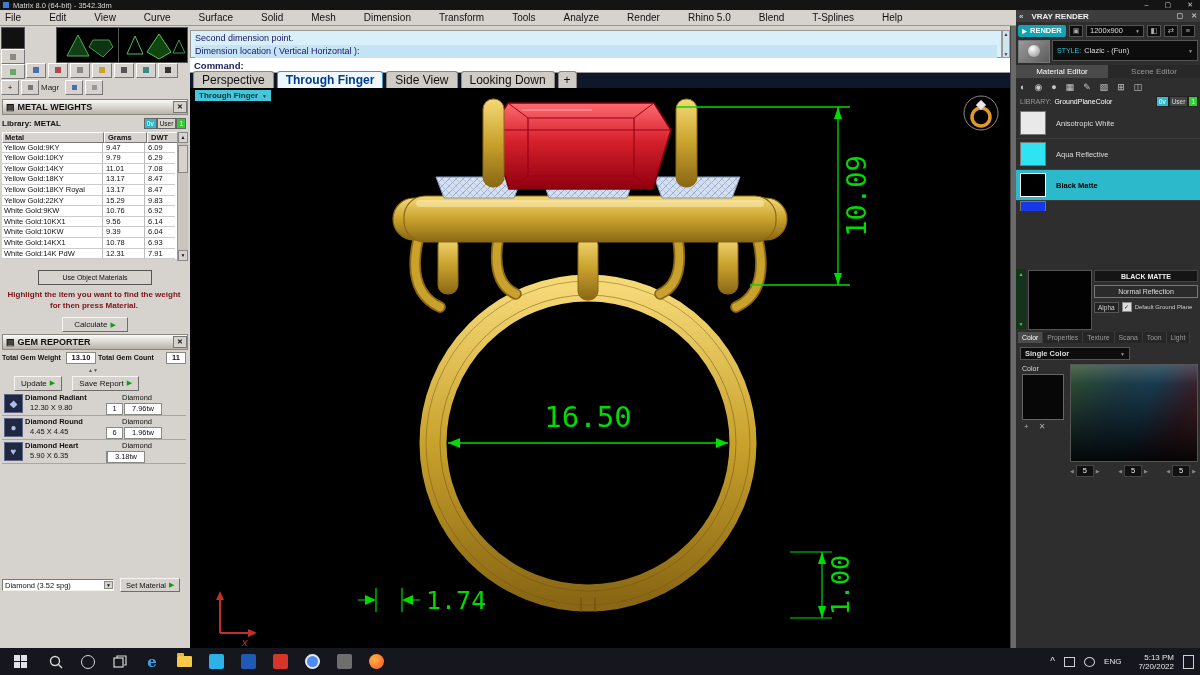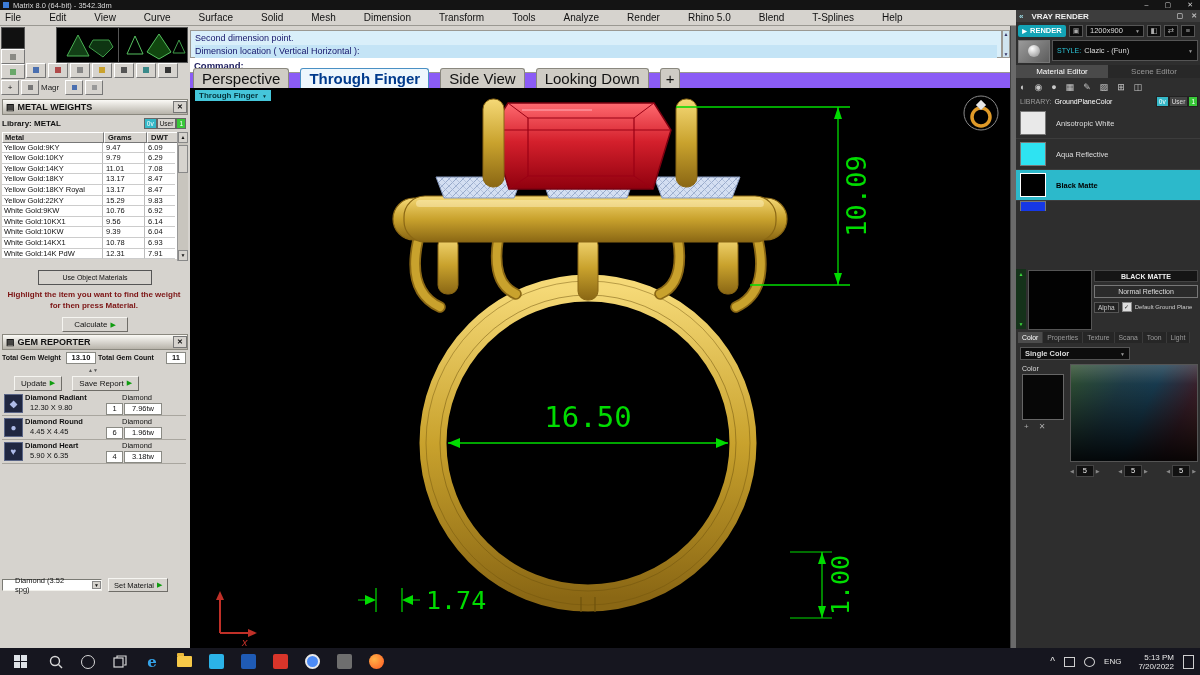--- a/index.html
+++ b/index.html
@@ -43,21 +43,21 @@
   .gemico{position:absolute;left:2px;top:2px;width:17px;height:17px;background:#202741;border:1px solid #5a6587;
           color:#aebbe8;font-size:10px;display:flex;align-items:center;justify-content:center;}
   .wbox{position:absolute;background:#fff;border:1px solid #8a8a84;height:10px;line-height:10px;text-align:center;font-size:7.5px;}
   
   .cmdhist{left:190px;top:30px;width:812px;height:28px;background:#d9effa;color:#14146a;
            font-size:9px;line-height:13px;padding:1px 4px;box-sizing:border-box;border:1px solid #9a9892;}
   .cmdscr{left:1002px;top:30px;width:8px;height:28px;background:#cfe4ef;font-size:5px;color:#336;
           display:flex;flex-direction:column;justify-content:space-between;text-align:center;border:1px solid #9a9892;box-sizing:border-box;}
   .cmdline{left:190px;top:58px;width:820px;height:15px;background:#fff;border-bottom:1px solid #9a9892;
            font-size:9.5px;font-weight:bold;color:#202060;display:flex;align-items:center;padding-left:4px;box-sizing:border-box;}
-  .vtabs{left:190px;top:73px;width:820px;height:15px;background:#8b5cf6;display:flex;align-items:flex-end;gap:11px;padding-left:3px;box-sizing:border-box;font-size:15px;}
+  .vtabs{left:190px;top:73px;width:820px;height:15px;background:#0f172a;display:flex;align-items:flex-end;gap:3px;padding-left:3px;box-sizing:border-box;font-size:12px;}
   .vtab{padding:1px 8px 1px 8px;background:#cfccc5;border:1px solid #8a887f;border-bottom:none;border-radius:3px 3px 0 0;}
   .vtab.active{background:#eef7fd;color:#003a8c;font-weight:bold;border-color:#4a90c4;}
   .vtab.plus{padding:1px 5px;}
   
   .viewport{left:190px;top:88px;width:820px;height:560px;background:#000;}
   .vplabel{position:absolute;left:5px;top:2px;background:#45c6da;color:#06323a;font-size:8px;font-weight:bold;
            padding:1px 4px;display:flex;gap:4px;align-items:center;}
   .vplabel .dd{font-size:5px;}
   
   .rightpanel{left:1016px;top:10px;width:184px;height:638px;background:#2e2e2e;color:#ddd;font-size:7.5px;}
@@ -311,26 +311,26 @@
         <span class="abs" style="left:28px;top:11px;">4.45 X 4.45</span>
         <span class="wbox" style="left:104px;top:11px;width:15px;">6</span>
         <span class="wbox" style="left:122px;top:11px;width:36px;">1.96tw</span>
       </div>
       <div class="gemitem">
         <span class="gemico">♥</span>
         <span class="abs" style="left:23px;top:1px;font-weight:bold;">Diamond Heart</span>
         <span class="abs" style="left:120px;top:1px;">Diamond</span>
         <span class="abs" style="left:28px;top:11px;">5.90 X 6.35</span>
         <span class="wbox" style="left:104px;top:11px;width:15px;">4</span>
-        <span class="wbox" style="left:122px;top:11px;width:36px;">3.18tw</span>
+        <span class="wbox" style="left:105px;top:11px;width:36px;">3.18tw</span>
       </div>
     </div>
 
     <div class="abs flex" style="left:2px;top:552px;width:186px;height:14px;">
-      <span class="inset flex" style="width:100px;height:12px;font-size:7.5px;padding-left:12px;box-sizing:border-box;gap:16px;">
+      <span class="inset flex" style="width:112px;height:12px;font-size:7.5px;padding-left:2px;box-sizing:border-box;gap:16px;">
         <span>Diamond  (3.52 spg)</span>
         <span style="margin-left:auto;font-size:5px;background:#d6d3ce;border:1px solid #888;padding:0 1px;">▼</span>
       </span>
       <span class="bev flex" style="height:12px;margin-left:6px;padding:0 5px;font-size:7.5px;">
         <span>Set Material</span>
           <span class="greenplay">▶</span>
       </span>
     </div>
   </div>
 

